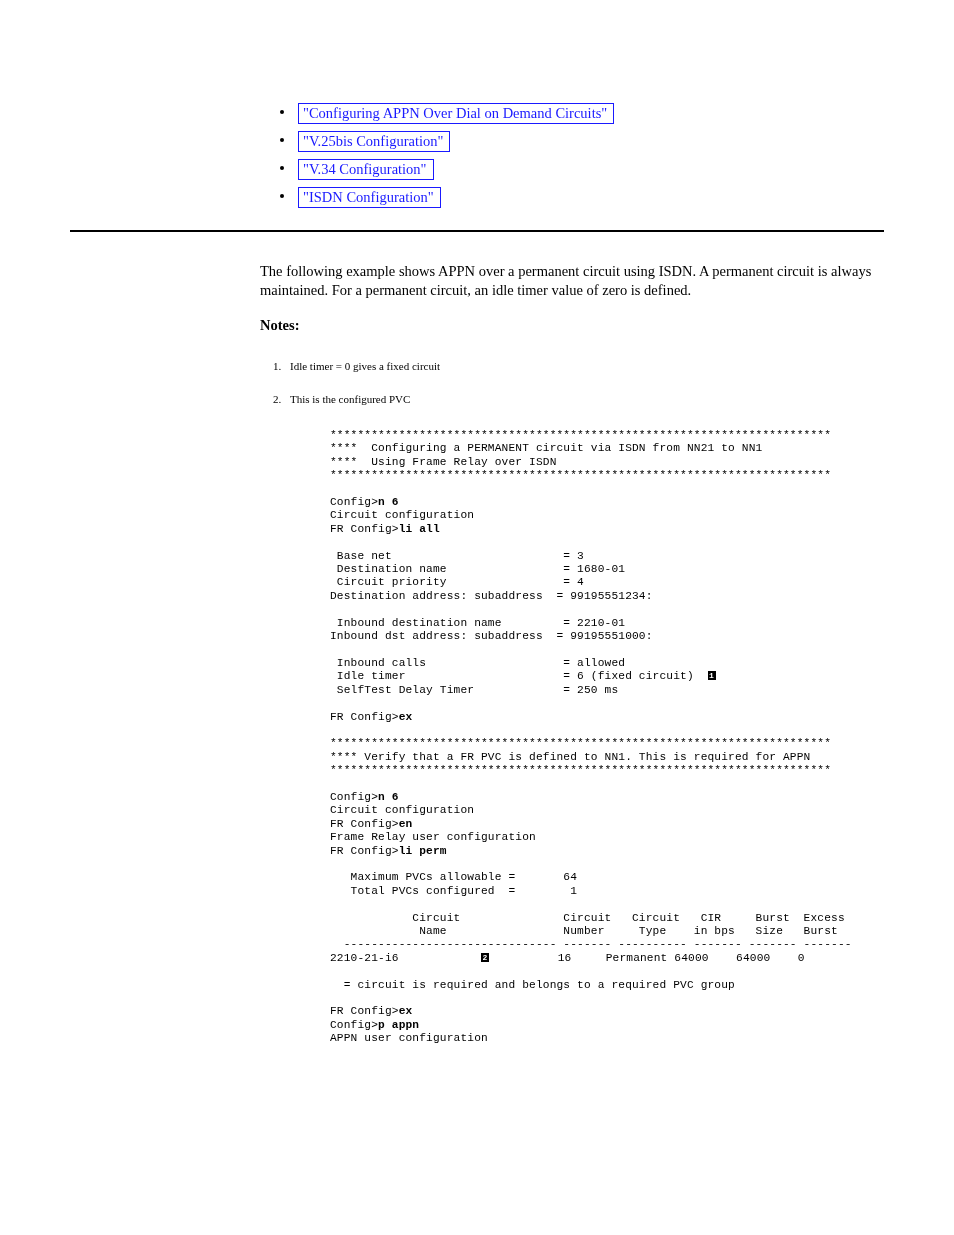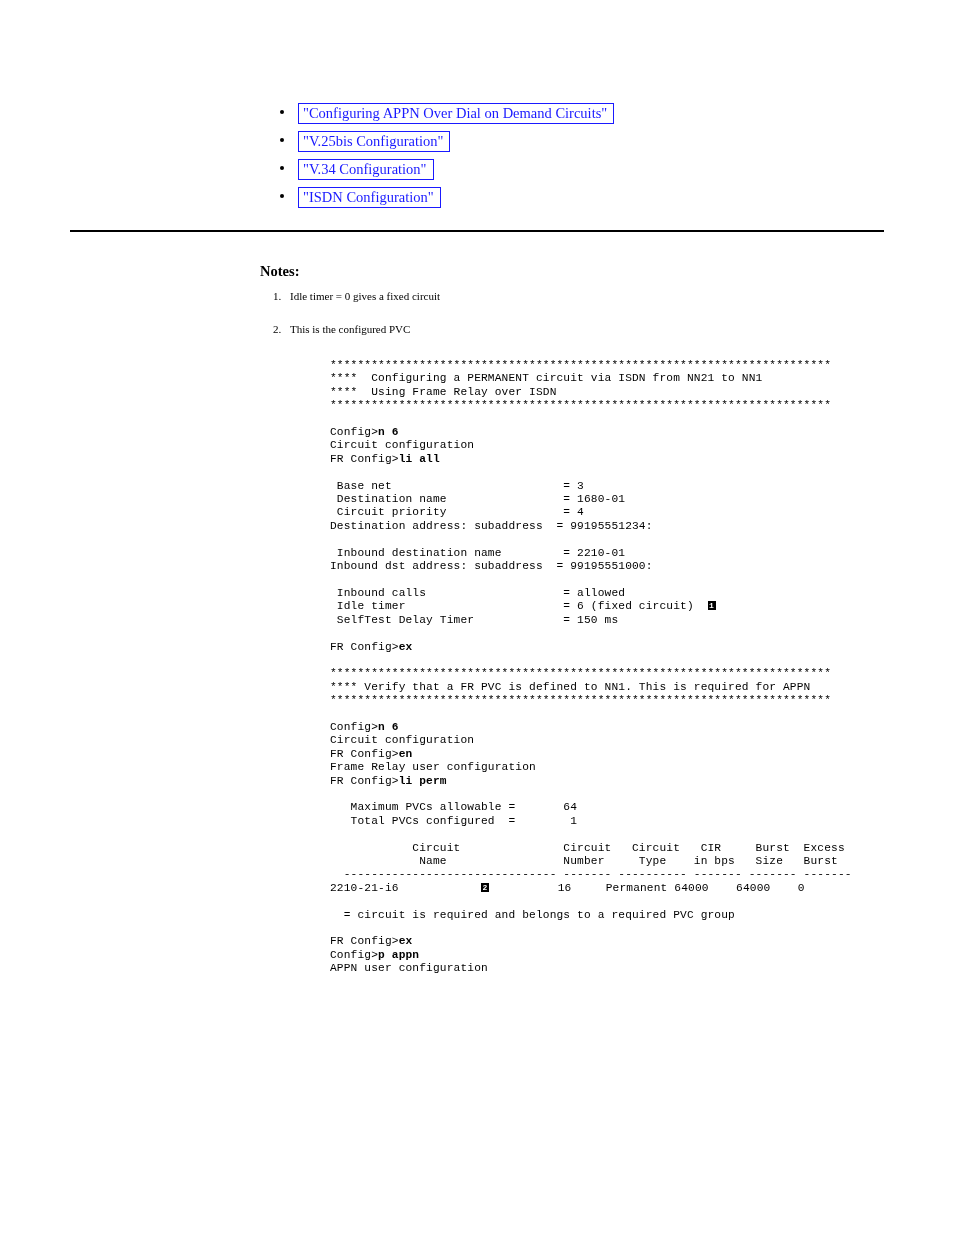--- a/index.html
+++ b/index.html
@@ -54,21 +54,21 @@
     font-size: 21px;
     font-weight: bold;
     margin: 0 0 18px -190px;
   }
   p.body {
     font-size: 14.5px;
     line-height: 19px;
     margin: 0 0 16px 0;
   }
   p.notes-intro {
-    margin-bottom: 6px;
+    margin-bottom: 22px;
   }
   ol.notes {
     font-size: 11px;
     line-height: 19px;
     margin: 0 0 20px 0;
     padding-left: 24px;
   }
   ol.notes li {
     margin-bottom: 14px;
     padding-left: 6px;
@@ -111,20 +111,21 @@
       <a class="toc-link">"V.34 Configuration"</a>
     </li>
     <li>
       <a class="toc-link">"ISDN Configuration"</a>
     </li>
   </ul>
 
   <hr class="sep">
 
 
+  <p class="body">The following example shows APPN over a permanent circuit using ISDN. A permanent circuit is always maintained. For a permanent circuit, an idle timer value of zero is defined.</p>
 
   <p class="body notes-intro"><strong>Notes:</strong></p>
 
   <ol class="notes">
     <li>Idle timer = 0 gives a fixed circuit</li>
     <li>This is the configured PVC</li>
   </ol>
 
 <pre class="term"><span>*************************************************************************</span>
 <span>****  Configuring a PERMANENT circuit via ISDN from NN21 to NN1</span>
@@ -138,21 +139,21 @@
 <span> Base net                         = 3</span>
 <span> Destination name                 = 1680-01</span>
 <span> Circuit priority                 = 4</span>
 <span>Destination address: subaddress  = 99195551234:</span>
 
 <span> Inbound destination name         = 2210-01</span>
 <span>Inbound dst address: subaddress  = 99195551000:</span>
 
 <span> Inbound calls                    = allowed</span>
 <span> Idle timer                       = 6 (fixed circuit)  </span><span class="box">1</span>
-<span> SelfTest Delay Timer             = 150 ms</span>
+<span> SelfTest Delay Timer             = 250 ms</span>
 
 <span>FR Config&gt;</span><span class="b">ex</span>
 
 <span>*************************************************************************</span>
 <span>**** Verify that a FR PVC is defined to NN1. This is required for APPN</span>
 <span>*************************************************************************</span>
 
 <span>Config&gt;</span><span class="b">n 6</span>
 <span>Circuit configuration</span>
 <span>FR Config&gt;</span><span class="b">en</span>

